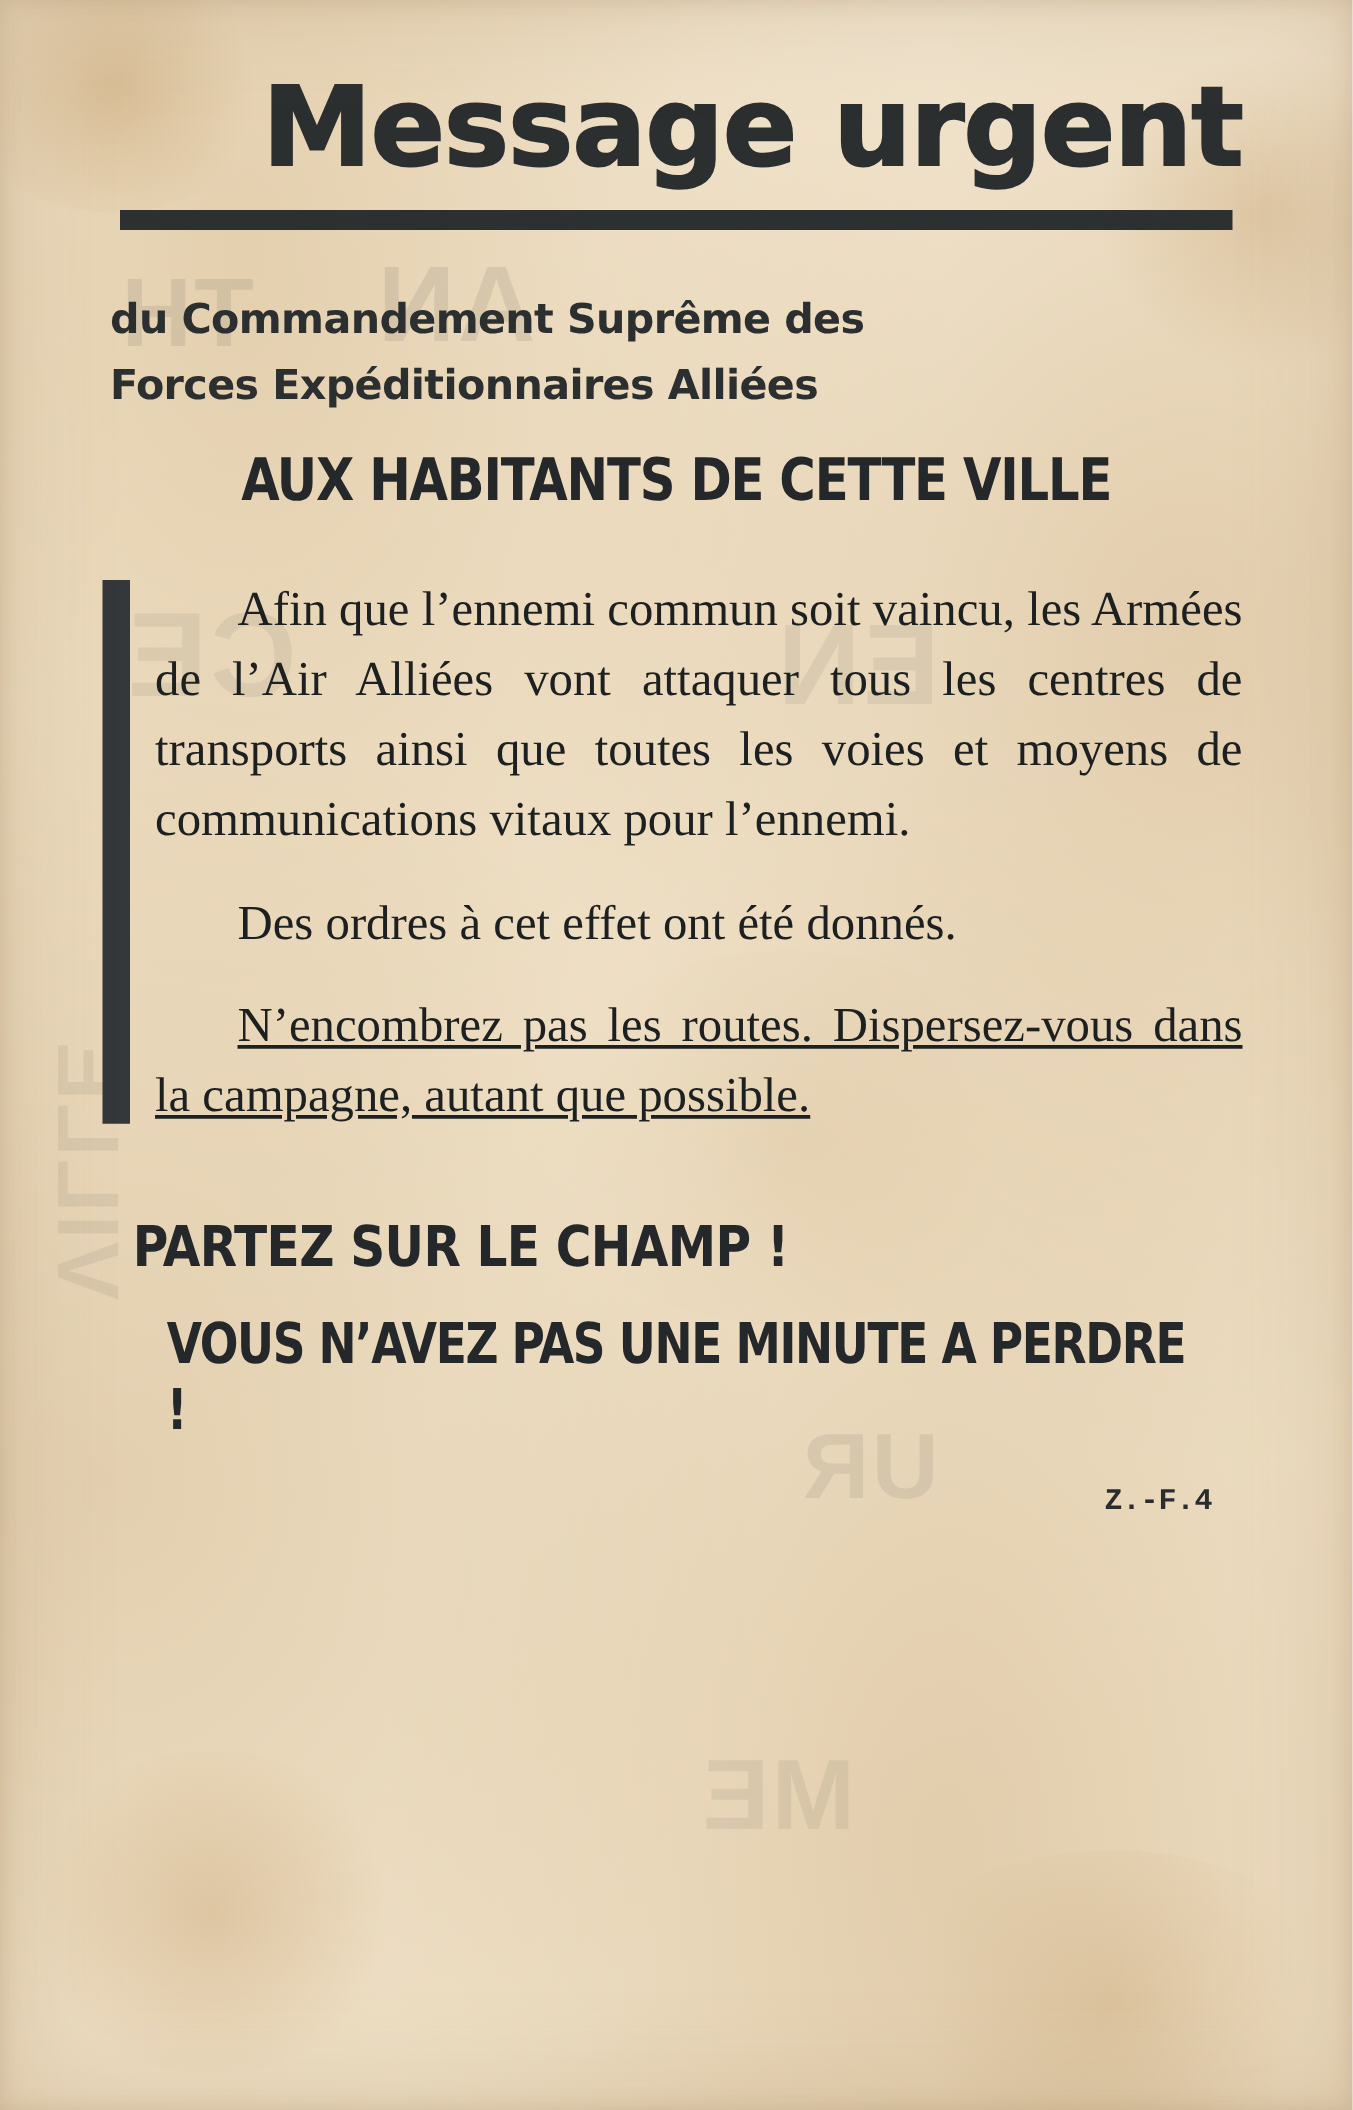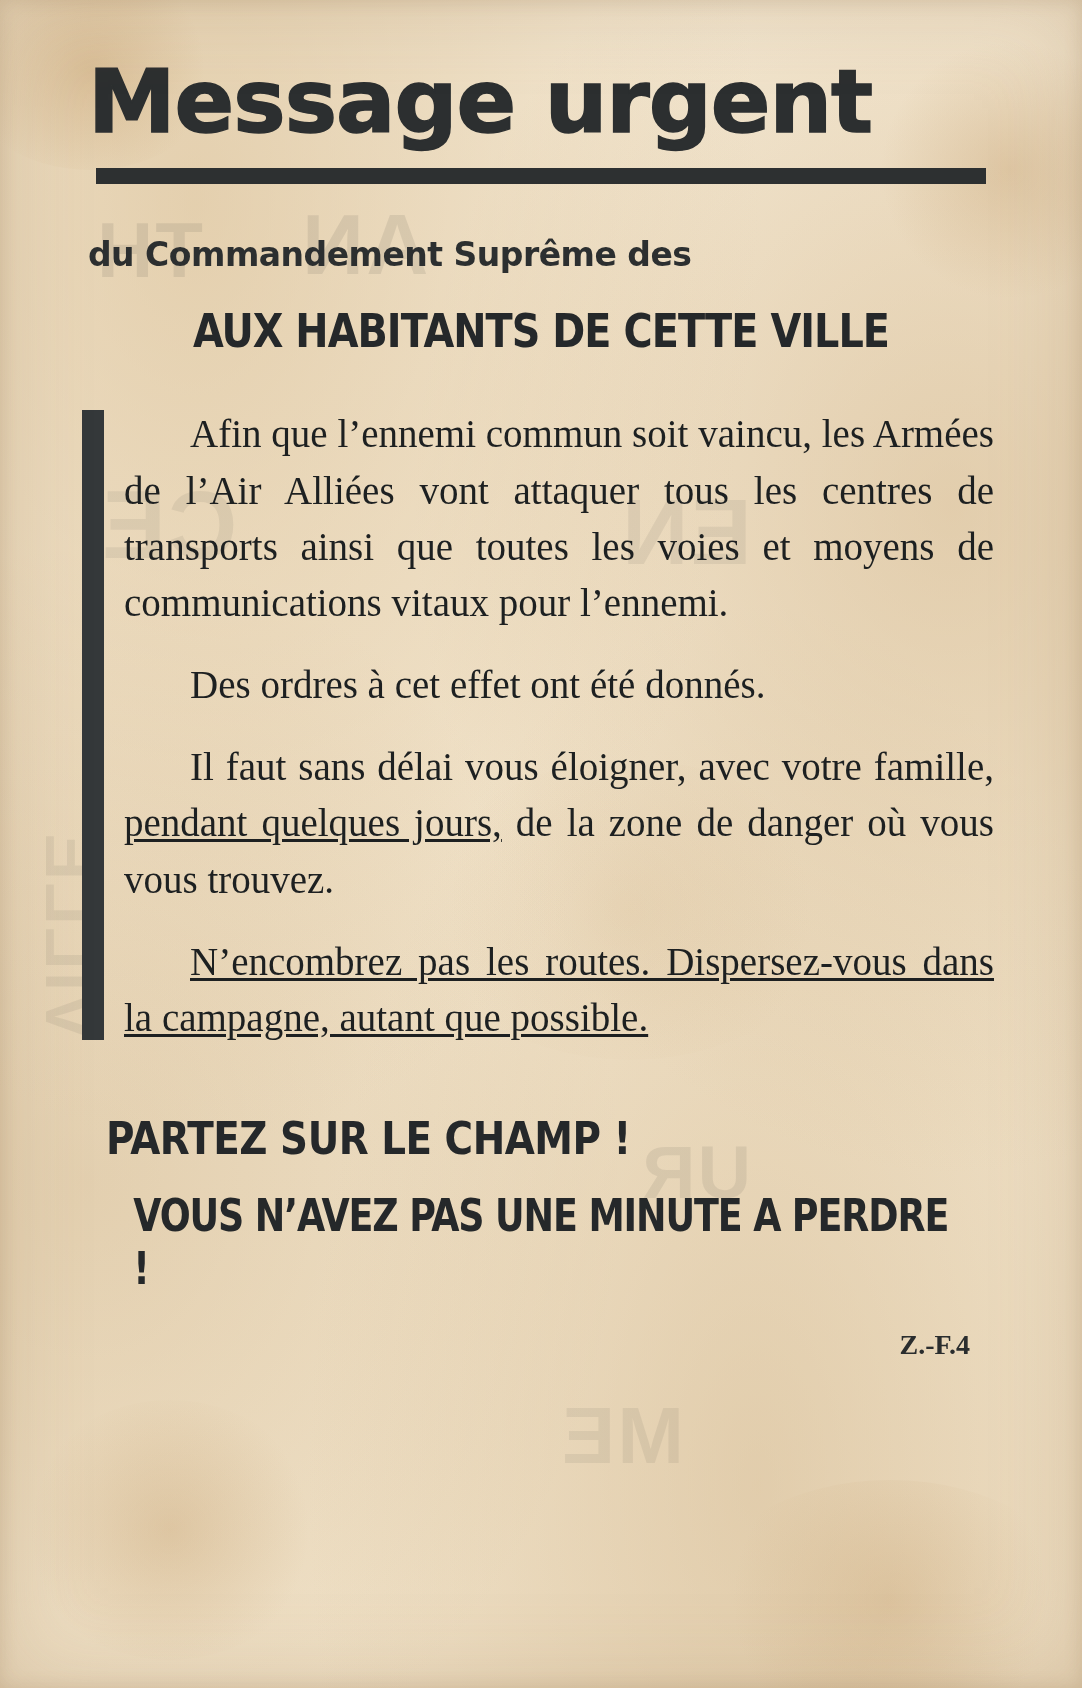--- a/index.html
+++ b/index.html
@@ -56,21 +56,21 @@
 
   .content {
     position: relative;
     z-index: 3;
     padding: 0 88px;
   }
 
   .title {
     margin: 0;
     padding-top: 58px;
-    text-align: left;
+    text-align: right;
     font-family: "DejaVu Sans", sans-serif;
     font-weight: bold;
     font-size: 88px;
     line-height: 1.0;
     letter-spacing: -1px;
     color: #2c2f30;
     -webkit-text-stroke: 1.5px #2c2f30;
   }
 
   .rule {
@@ -146,23 +146,23 @@
     font-weight: bold;
     font-size: 45px;
     letter-spacing: -1.2px;
     color: #25282a;
     transform: scaleX(0.9);
   }
 
   .ref {
     margin: 34px 24px 0 0;
     text-align: right;
-    font-family: Liberation Serif, serif;
-    font-weight: bold;
-    font-size: 28px;
+    font-family: Liberation Mono, monospace;
+    font-weight: bold;
+    font-size: 24px;
     color: #2a2d2e;
   }
 
   
   .vignette {
     position: absolute;
     inset: 0;
     z-index: 4;
     pointer-events: none;
     box-shadow: inset 0 0 90px rgba(150,116,70,.25), inset 0 0 18px rgba(120,90,50,.18);
@@ -188,31 +188,31 @@
   <div class="bleed-through bt-7">ME</div>
 
   <div class="content">
 
     <h1 class="title">Message urgent</h1>
 
     <div class="rule"></div>
 
     <div class="subtitle">
       <div>du Commandement Suprême des</div>
+      <div>Forces Expéditionnaires Alliées</div>
     </div>
 
     <div class="addressee">AUX HABITANTS DE CETTE VILLE</div>
 
     <div class="body-block">
       <div class="side-bar"></div>
 
       <p class="para">Afin que l’ennemi commun soit vaincu, les Armées de l’Air Alliées vont attaquer tous les centres de transports ainsi que toutes les voies et moyens de communications vitaux pour l’ennemi.</p>
       <p class="para">Des ordres à cet effet ont été donnés.</p>
 
-      <p class="para"><span>Il faut sans délai vous éloigner, avec votre famille, </span><span class="u">pendant quelques jours,</span><span> de la zone de danger où vous vous trouvez.</span></p>
 
       <p class="para"><span class="u">N’encombrez pas les routes.  Dispersez-vous dans la campagne, autant que possible.</span></p>
     </div>
 
     <div class="closing">
       <div class="closing-line-1">PARTEZ SUR LE CHAMP !</div>
       <div class="closing-line-2">VOUS N’AVEZ PAS UNE MINUTE A PERDRE !</div>
     </div>
 
     <div class="ref">Z.-F.4</div>

